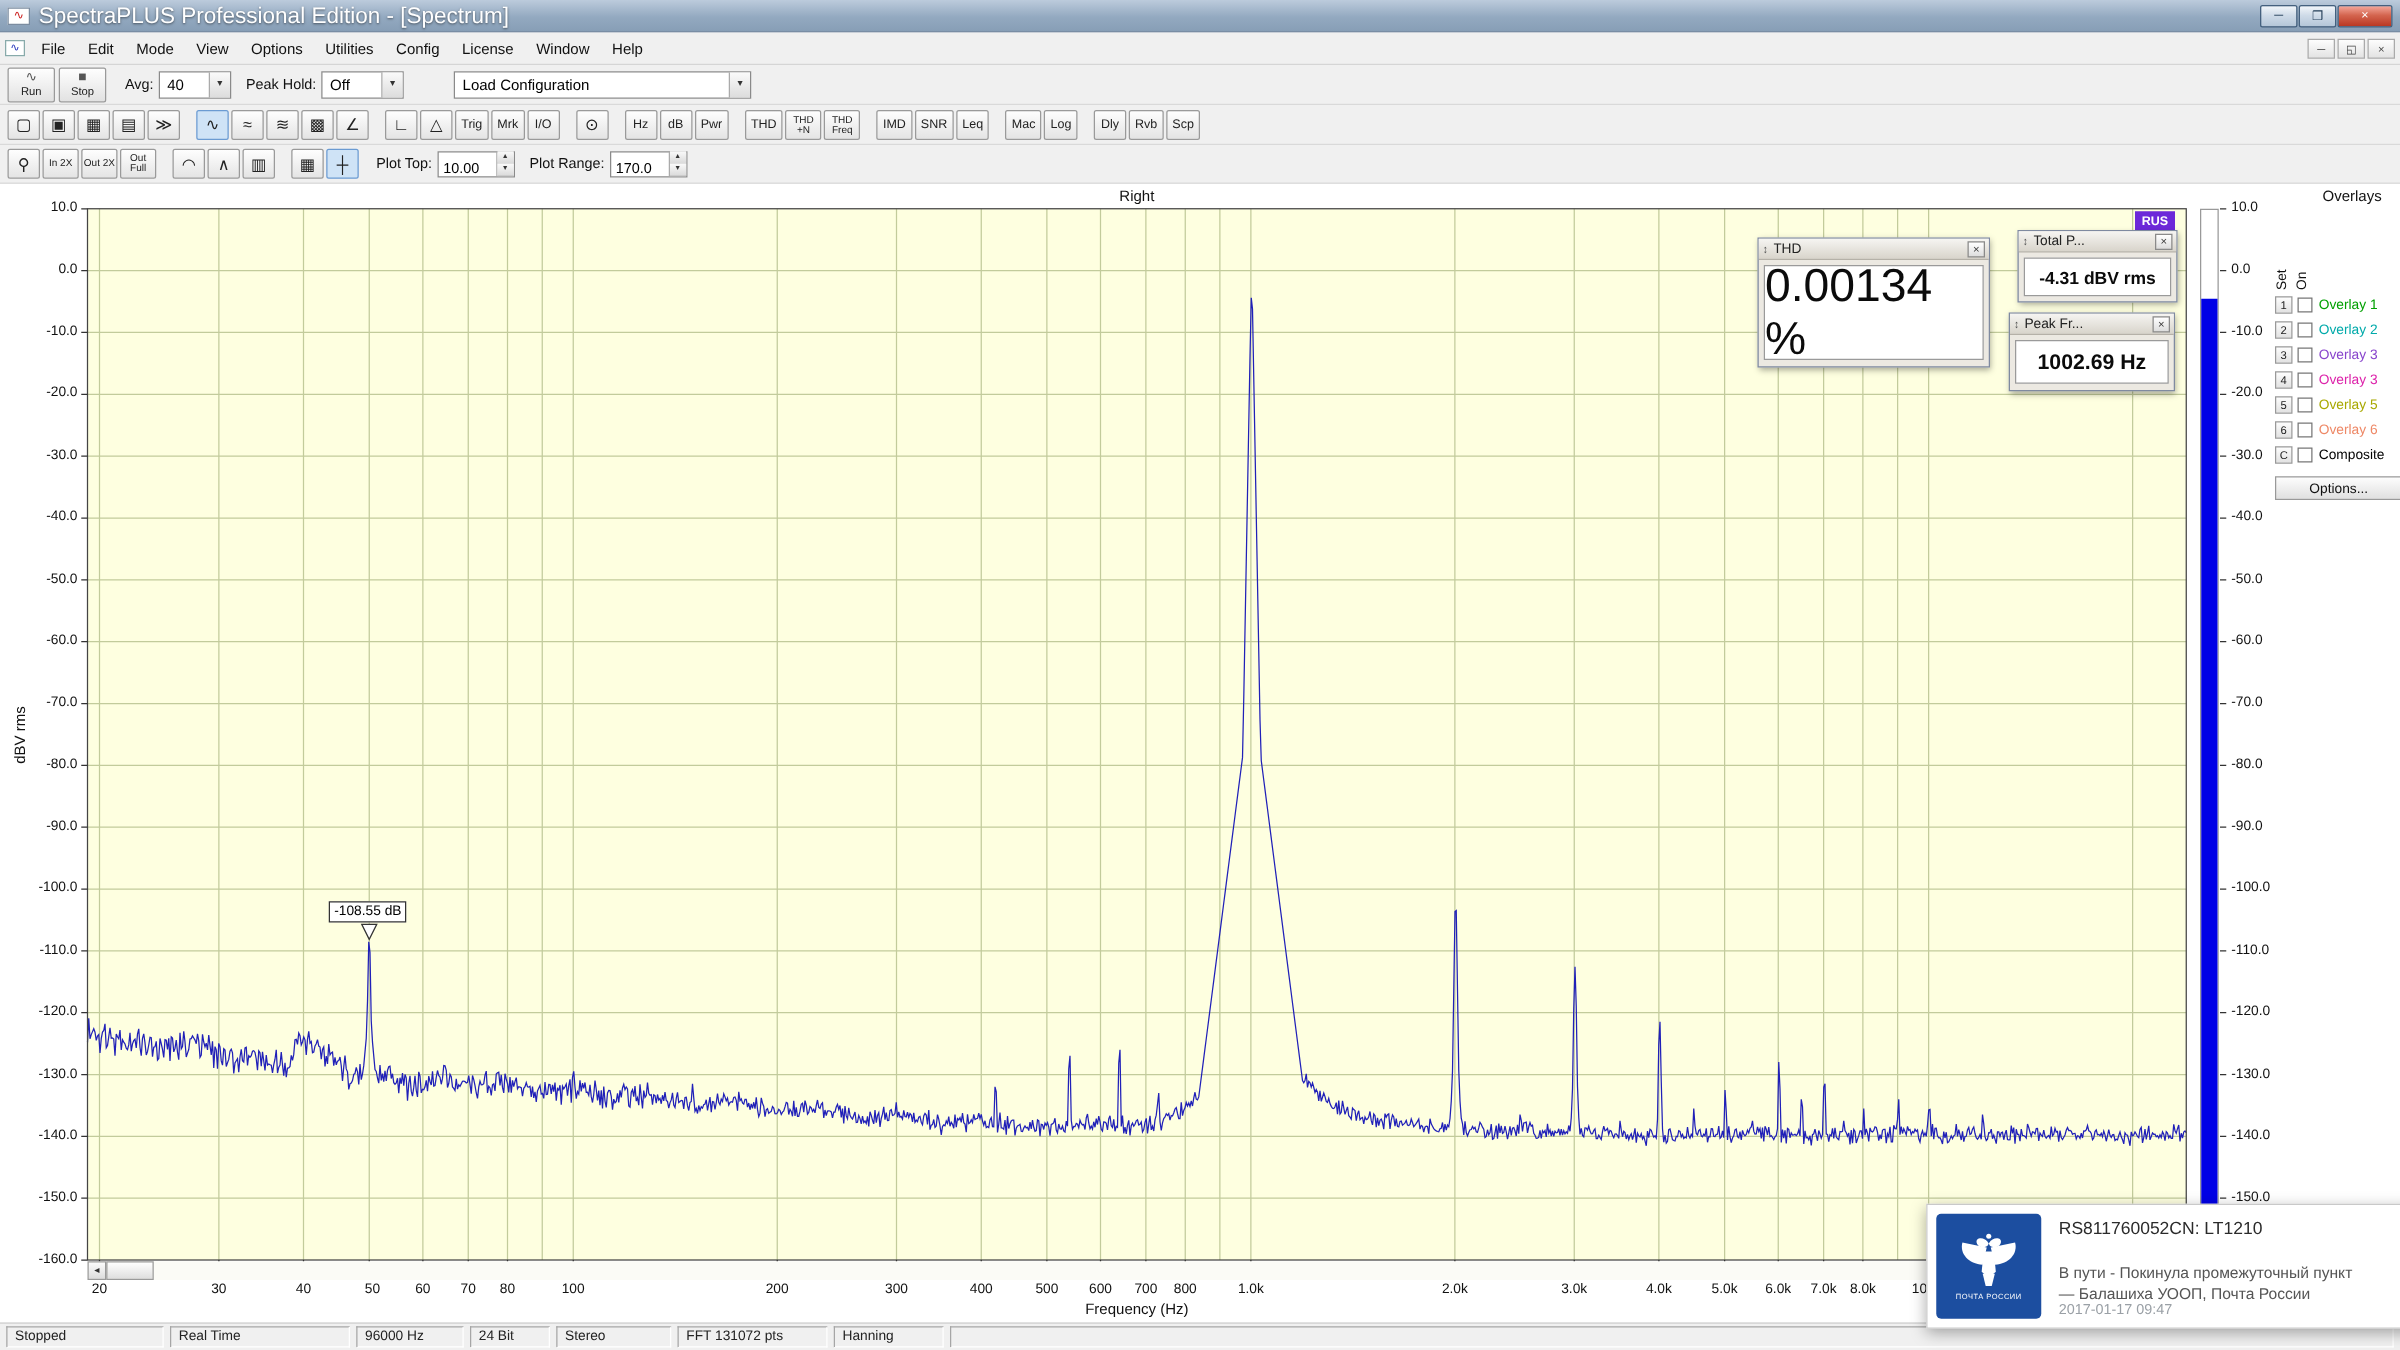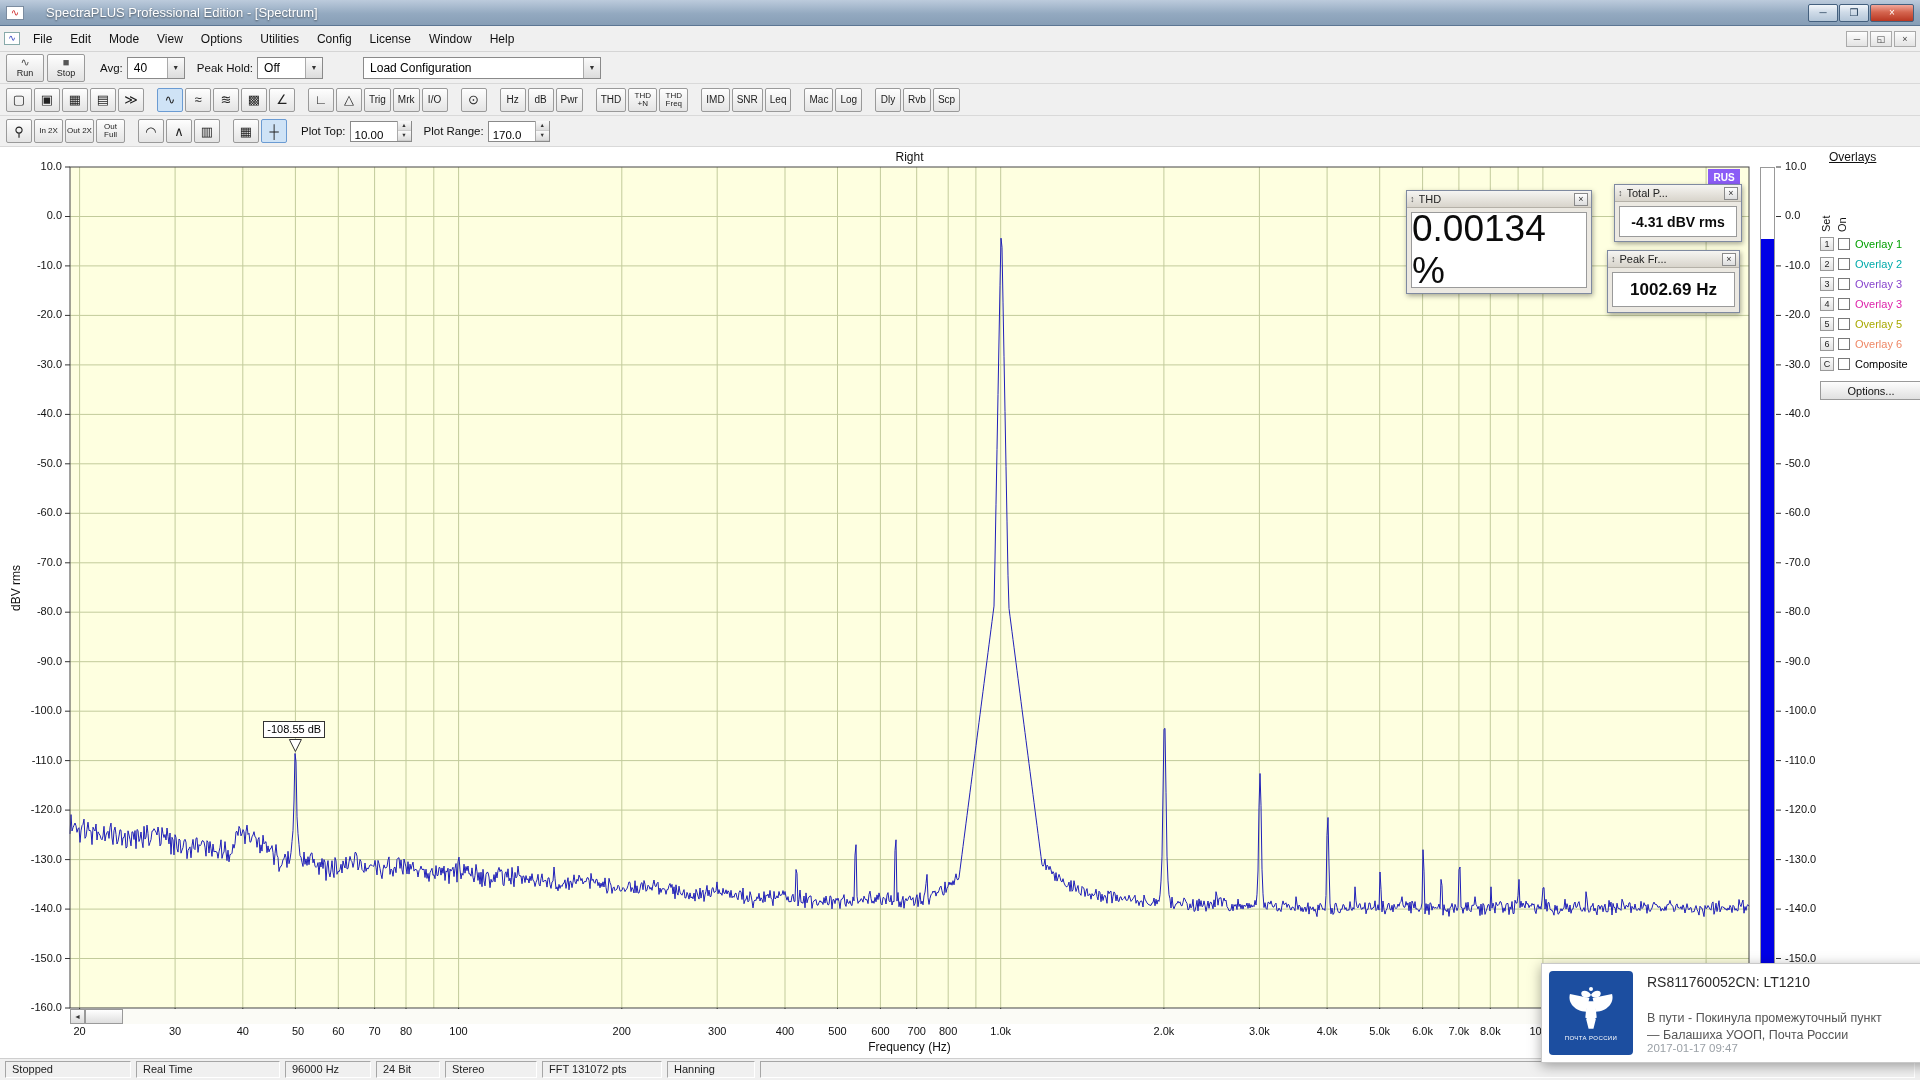--- a/index.html
+++ b/index.html
@@ -5,21 +5,21 @@
   *{margin:0;padding:0;box-sizing:border-box}
   html,body{width:1920px;height:1080px}
   body{position:relative;overflow:hidden;font-family:"Liberation Sans",sans-serif;background:#e8e8e8}
 
   
   .titlebar{position:absolute;left:0;top:0;width:1920px;height:26px;
     background:linear-gradient(#bccbdc,#93a9c0 55%,#879eb6);border-bottom:1px solid #5c7693;
     display:flex;align-items:center;padding:0 6px;z-index:20}
   .app-icon{width:18px;height:14px;background:#fff;border:1px solid #7b8ca0;color:#c22;
     font-size:10px;line-height:12px;text-align:center}
-  .titlebar .title{color:#fff;font-size:13px;margin-left:22px;text-shadow:0 1px 2px rgba(0,0,0,.55)}
+  .titlebar .title{color:#fff;font-size:18px;margin-left:7px;text-shadow:0 1px 2px rgba(0,0,0,.55)}
   .win-buttons{margin-left:auto;display:flex}
   .win-btn{width:30px;height:18px;border:1px solid #44607e;border-radius:2px;margin-left:1px;
     display:flex;align-items:center;justify-content:center;font-size:10px;color:#1c3752;
     background:linear-gradient(#f2f6fa,#cfdbe8 45%,#b4c6d8)}
   .win-btn.close{width:44px;color:#fff;background:linear-gradient(#f3a79a,#d4654f 45%,#b93722)}
 
   
   .menubar{position:absolute;left:0;top:26px;width:1920px;height:26px;background:#f0f0f0;
     border-bottom:1px solid #d5d5d5;display:flex;align-items:center;padding:0 4px;z-index:20}
   .child-icon{width:16px;height:13px;background:#fff;border:1px solid #8aa;color:#23b;
@@ -64,35 +64,35 @@
   #plot-svg{position:absolute;left:0;top:0}
   .chart-title{position:absolute;top:3px;left:70px;width:1679px;text-align:center;font-size:12px;color:#111}
   .rotated-ylabel{position:absolute;left:8px;top:20px;height:841px;width:16px;
     writing-mode:vertical-rl;transform:rotate(180deg);display:flex;align-items:center;justify-content:center;
     font-size:12px;color:#111}
   .x-axis-title{position:absolute;top:893px;left:70px;width:1679px;text-align:center;font-size:12px;color:#111}
   .x-tick-label{position:absolute;top:878px;transform:translateX(-50%);font-size:11px;color:#111;white-space:nowrap}
   .y-tick-label{position:absolute;font-size:11px;color:#111;height:14px}
   .y-tick-label.left{left:0;width:62px;text-align:right}
   .y-tick-label.right{left:1785px}
-  .plot-badge{position:absolute;left:1708px;top:22px;width:32px;height:17px;background:#8b5cf6;color:#fff;
+  .plot-badge{position:absolute;left:1708px;top:22px;width:32px;height:17px;background:#6d28d9;color:#fff;
     font-size:10px;font-weight:bold;display:flex;align-items:center;justify-content:center;z-index:8}
   .marker-label{position:absolute;background:#fff;border:1px solid #333;font-size:11px;line-height:14px;
     height:17px;padding:0 3px;white-space:nowrap;z-index:7}
   .level-bar{position:absolute;left:1760px;top:20px;width:15px;height:841px;background:#fff;border:1px solid #999}
   .level-fill{position:absolute;left:0;right:0;bottom:0;background:#0000e6}
   .hscroll{position:absolute;left:70px;top:862px;width:1679px;height:15px;background:#fbfbf6}
   .hscroll .sb-arrow{position:absolute;left:0;top:0;width:15px;height:15px;border:1px solid #9a9a9a;
     background:linear-gradient(#fcfcfc,#dcdcdc);font-size:7px;line-height:13px;text-align:center;color:#333}
   .hscroll .sb-thumb{position:absolute;left:15px;top:0;width:38px;height:15px;border:1px solid #9a9a9a;
     background:linear-gradient(#ffffff,#dedede)}
 
   
   .overlays{position:absolute;left:1820px;top:3px;width:100px;z-index:6}
-  .ov-title{font-size:12px;text-decoration:underline;margin-left:9px;color:#111}
+  .ov-title{font-size:12px;margin-left:38px;color:#111}
   .ov-headers{position:relative;height:70px}
   .ov-vert{position:absolute;top:14px;height:54px;writing-mode:vertical-rl;transform:rotate(180deg);
     font-size:11px;color:#111;display:flex;align-items:center}
   .ov-vert.set{left:0}
   .ov-vert.on{left:16px}
   #overlay-rows .ov-row{display:flex;align-items:center;height:20px}
   .ov-num{width:14px;height:14px;border:1px solid #999;background:linear-gradient(#fdfdfd,#e2e2e2);
     font-size:9px;display:flex;align-items:center;justify-content:center;margin-right:4px;color:#222}
   .ov-check{width:12px;height:12px;border:1px solid #777;background:#fff;margin-right:5px}
   .ov-label{font-size:11px;white-space:nowrap}

